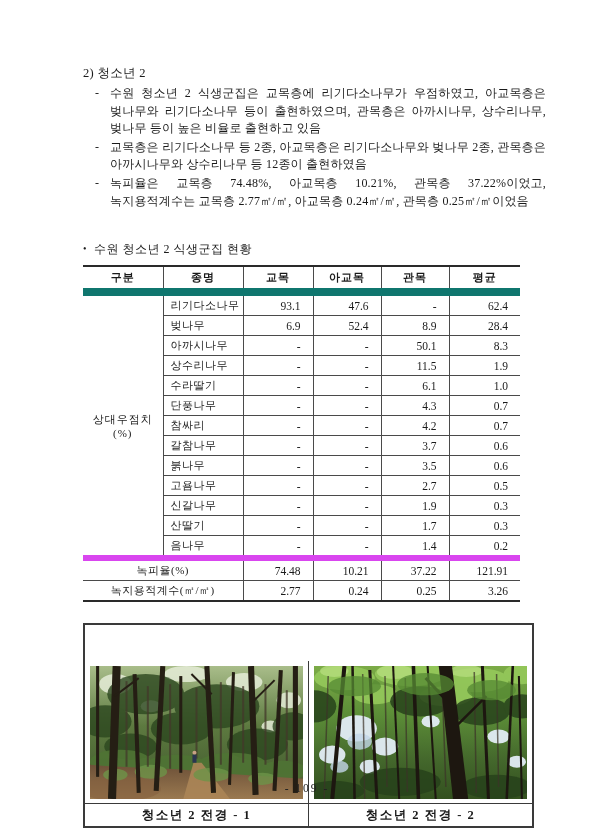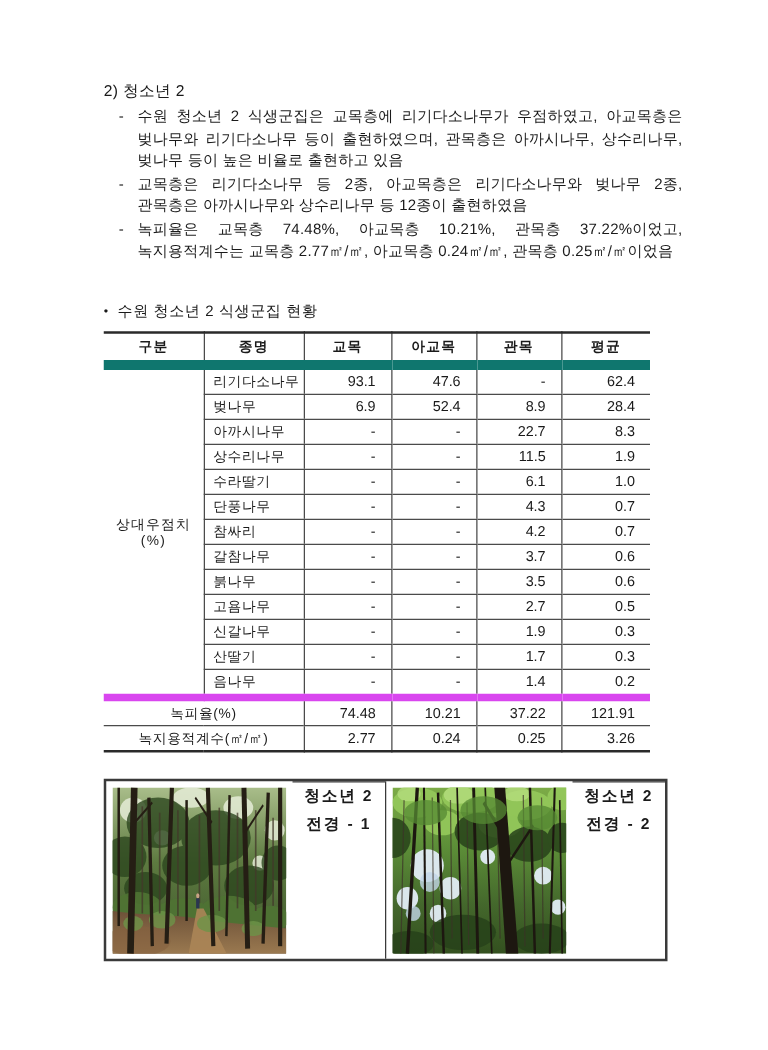--- a/index.html
+++ b/index.html
@@ -1,18 +1,18 @@
 <!DOCTYPE html>
 <html><head>
 <meta charset="utf-8">
 <style>
   html,body{margin:0;padding:0;background:#e9e9e9;}
   .page{
     position:relative;width:614px;height:840px;background:#ffffff;
-    font-family:Liberation Sans, sans-serif;color:#1a1a1a;
+    font-family:Liberation Serif, serif;color:#1a1a1a;
     overflow:hidden;margin:0 auto;
   }
   .content{position:absolute;left:83px;top:64px;width:463px;}
   .heading{font-size:12.5px;line-height:19px;letter-spacing:.3px;}
   .bullets{margin-top:2px;}
   .bullet{display:flex;font-size:12px;line-height:17.6px;margin-top:1px;}
   .bullet .marker{flex:none;width:15px;margin-left:12px;text-align:left;}
   .bullet .btext{flex:1;text-align:justify;letter-spacing:.2px;word-break:keep-all;}
   .tcaption{margin-top:31px;font-size:12px;letter-spacing:.5px;}
   .tcaption .dot{margin-right:7px;font-size:10px;vertical-align:1px;}
@@ -34,21 +34,21 @@
     text-align:center;vertical-align:middle;border-bottom:none;letter-spacing:1px;
   }
   table.veg tr.sum1 td{border-top:6px solid #d946ef;}
   table.veg tr.sum2 td{border-top:1px solid #4a4a4a;}
   table.veg td.sum-label{text-align:center;letter-spacing:.5px;}
 
   .photo-grid{
     margin-top:21px;width:451px;border:2px solid #3a3a3a;
     display:flex;box-sizing:border-box;background:#fff;
   }
-  .photo-cell{flex:1;display:flex;flex-direction:row;min-width:0;}
+  .photo-cell{flex:1;display:flex;flex-direction:column;min-width:0;margin-top:36px;}
   .photo-cell.second{border-left:1px solid #3a3a3a;}
   .photo-frame{padding:5px 5px 4px 5px;}
   svg.photo{display:block;width:100%;height:133px;}
   .caption{
     border-top:1px solid #3a3a3a;height:22px;line-height:22px;text-align:center;
     font-weight:bold;font-size:12.5px;letter-spacing:1.5px;
   }
   .pagenum{
     position:absolute;left:0;right:0;top:782px;text-align:center;
     font-size:11.5px;letter-spacing:2px;color:#222;
@@ -116,21 +116,21 @@
           <td class="species">벚나무</td>
           <td class="num">6.9</td>
           <td class="num">52.4</td>
           <td class="num">8.9</td>
           <td class="num">28.4</td>
         </tr>
         <tr class="species-row">
           <td class="species">아까시나무</td>
           <td class="num">-</td>
           <td class="num">-</td>
-          <td class="num">22.7</td>
+          <td class="num">50.1</td>
           <td class="num">8.3</td>
         </tr>
         <tr class="species-row">
           <td class="species">상수리나무</td>
           <td class="num">-</td>
           <td class="num">-</td>
           <td class="num">11.5</td>
           <td class="num">1.9</td>
         </tr>
         <tr class="species-row">
@@ -371,13 +371,14 @@
               <ellipse cx="175" cy="24" rx="24" ry="10"></ellipse>
             </g>
           </svg>
         </div>
         <div class="caption">청소년 2 전경 - 2</div>
       </div>
     </div>
 
   </div>
 
+  <div class="pagenum">- 109 -</div>
 </div>
 
 </body></html>

